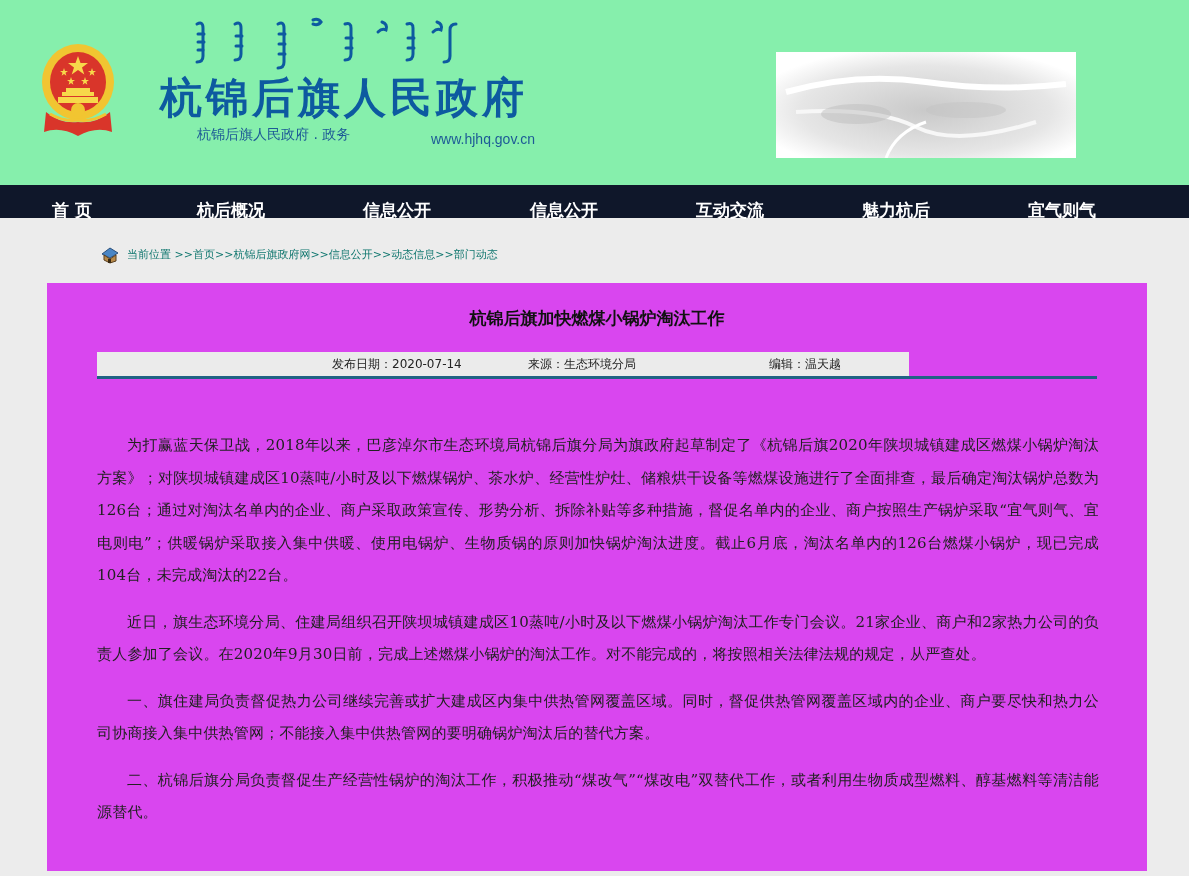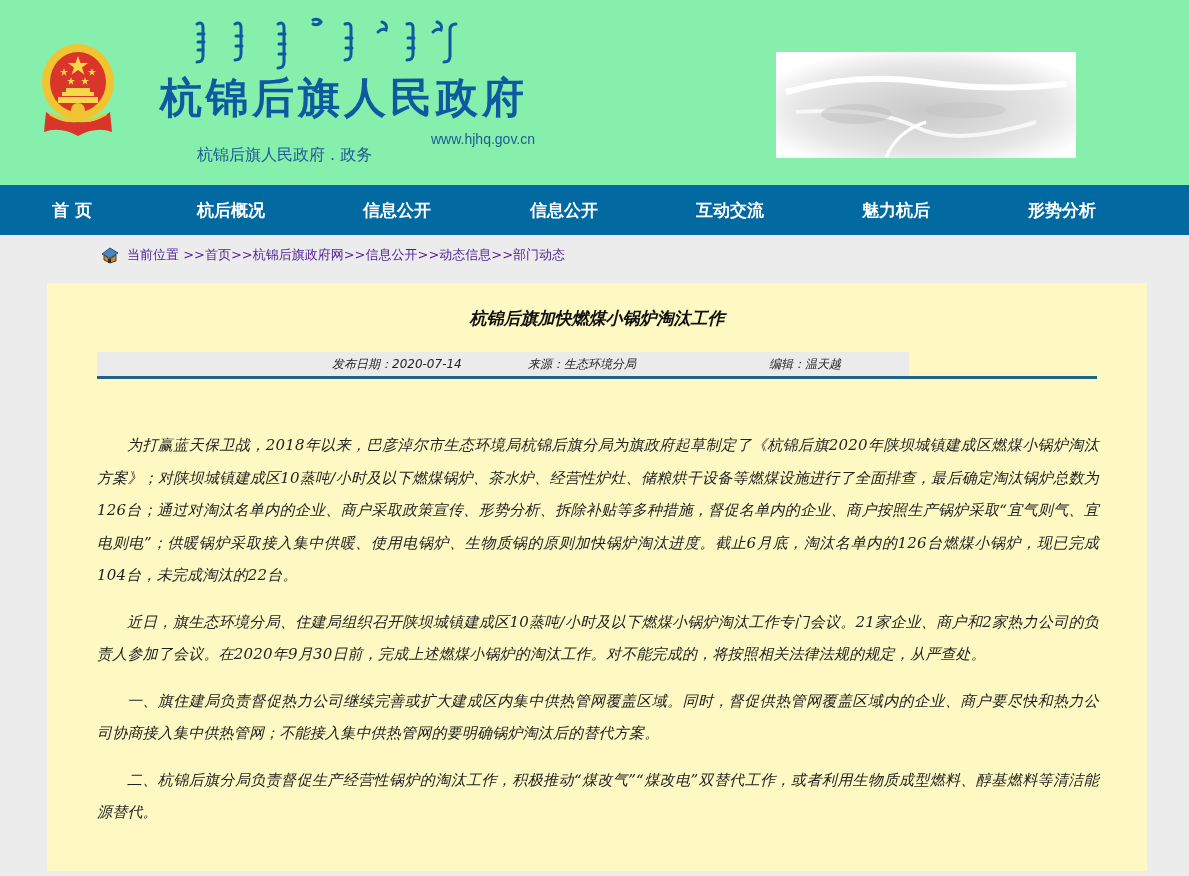--- a/index.html
+++ b/index.html
@@ -4,34 +4,34 @@
 <style>
   * { box-sizing: border-box; margin: 0; padding: 0; }
   html, body { width: 1189px; height: 876px; overflow: hidden; background: #ececec; }
   body { font-family: "DejaVu Sans", "Liberation Sans", sans-serif; color: #222; position: relative; }
 
   
   .header { position: absolute; left: 0; top: 0; width: 1189px; height: 185px; background: #86efac; }
   .emblem { position: absolute; left: 40px; top: 40px; width: 76px; height: 98px; }
   .mongol { position: absolute; left: 160px; top: 14px; width: 300px; height: 58px; }
   .site-title { position: absolute; left: 160px; top: 70px; font-size: 42px; font-weight: bold; color: #0d5aa0; letter-spacing: 4px; font-family: "DejaVu Sans", sans-serif; white-space: nowrap; }
-  .site-sub { position: absolute; left: 197px; top: 145px; font-size: 16px; color: #1d5a96; white-space: nowrap; text-align: right; }
+  .site-sub { position: absolute; left: 197px; top: 126px; font-size: 14px; color: #1d5a96; white-space: nowrap; text-align: right; }
   .site-url { position: absolute; left: 396px; top: 131px; font-size: 14px; color: #1d5a96; white-space: nowrap; font-family: "Liberation Sans", sans-serif; margin-left: 35px; }
   .banner-photo { position: absolute; left: 776px; top: 52px; width: 300px; height: 106px; }
 
   
-  .nav { position: absolute; left: 0; top: 185px; width: 1189px; height: 50px; background: #0369a1; }
+  .nav { position: absolute; left: 0; top: 185px; width: 1189px; height: 33px; background: #0f172a; }
   .nav-item { position: absolute; top: 0; height: 50px; line-height: 50px; color: #ffffff; font-size: 17px; font-weight: bold; white-space: nowrap; cursor: pointer; }
 
   
-  .crumb { position: absolute; left: 101px; top: 245px; height: 20px; line-height: 20px; font-size: 13px; color: #4c1d95; white-space: nowrap; display: flex; align-items: center; }
+  .crumb { position: absolute; left: 101px; top: 245px; height: 20px; line-height: 20px; font-size: 11px; color: #0f766e; white-space: nowrap; display: flex; align-items: center; }
   .crumb-icon { width: 18px; height: 18px; margin-right: 8px; }
 
   
-  .card { position: absolute; left: 47px; top: 283px; width: 1100px; height: 588px; background: #fef9c3; font-style: italic; }
+  .card { position: absolute; left: 47px; top: 283px; width: 1100px; height: 588px; background: #d946ef; }
   .art-title { position: absolute; left: 0; top: 24px; width: 1100px; text-align: center; font-size: 17px; font-weight: bold; color: #111; }
   .meta { position: absolute; left: 50px; top: 69px; width: 812px; height: 24px; background: #ebebeb; font-size: 12px; color: #222; }
   .meta span { position: absolute; top: 4px; white-space: nowrap; }
   .meta-rule { position: absolute; left: 50px; top: 93px; width: 1000px; height: 3px; background: #1f6284; }
 
   .body { position: absolute; left: 50px; top: 146px; width: 1002px; font-family: "DejaVu Serif", "Liberation Serif", serif; font-size: 15px; line-height: 32.5px; color: #222; }
   .body p { text-indent: 2em; margin-bottom: 14px; letter-spacing: 0.2px; text-align: justify; }
 </style>
 </head>
 <body>
@@ -93,21 +93,21 @@
   </svg>
 </div>
 
 <div class="nav">
   <div class="nav-item" style="left:52px">首 页</div>
   <div class="nav-item" style="left:197px">杭后概况</div>
   <div class="nav-item" style="left:363px">信息公开</div>
   <div class="nav-item" style="left:530px">信息公开</div>
   <div class="nav-item" style="left:696px">互动交流</div>
   <div class="nav-item" style="left:862px">魅力杭后</div>
-  <div class="nav-item" style="left:1028px">形势分析</div>
+  <div class="nav-item" style="left:1028px">宜气则气</div>
 </div>
 
 <div class="crumb">
   <svg class="crumb-icon" viewBox="0 0 18 18">
     <polygon points="1,8 9,2 17,7 9,12" fill="#4a86c5" stroke="#2a4f7a" stroke-width="1"></polygon>
     <polygon points="3,9 9,13 15,9 15,15 9,17 3,14" fill="#b88a4a" stroke="#5a3f1e" stroke-width="1"></polygon>
     <rect x="7" y="13" width="3" height="4" fill="#3a2a12"></rect>
   </svg>
   <span>当前位置 &gt;&gt; </span>
   <span>首页</span>

